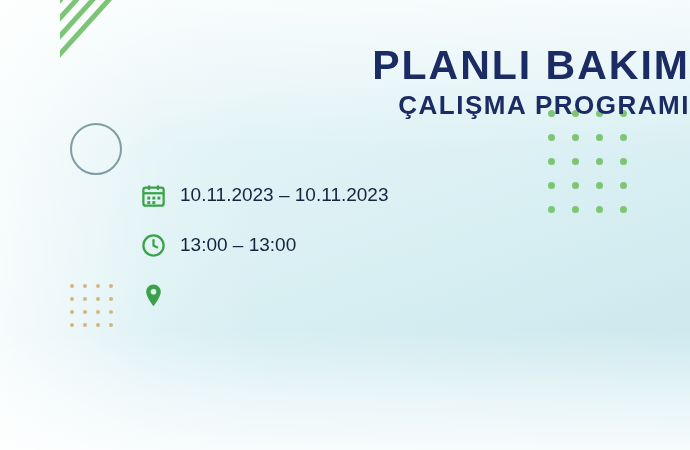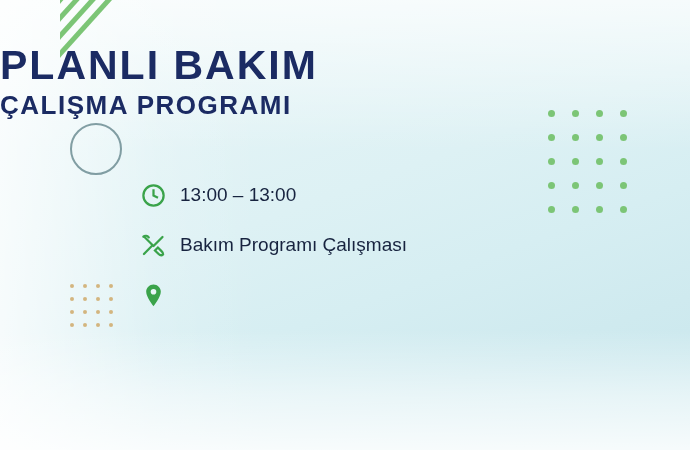--- a/index.html
+++ b/index.html
@@ -112,21 +112,21 @@
     background: #cfa96a;
     opacity: .85;
   }
 
   
   .title-wrap {
     position: absolute;
     left: 0;
     right: 0;
     top: 44px;
-    text-align: left;
+    text-align: right;
   }
   .title-1 {
     font-size: 41px;
     font-weight: bold;
     letter-spacing: 2px;
     color: #1b2b63;
     line-height: 1.05;
   }
   .title-2 {
     margin-top: 4px;
@@ -233,43 +233,47 @@
       <div class="d"></div>
   </div>
 
   <div class="title-wrap">
     <div class="title-1">PLANLI BAKIM</div>
     <div class="title-2">ÇALIŞMA PROGRAMI</div>
   </div>
 
   <div class="info-list">
 
+    <div class="info-row row-date">
+      <span class="ico">
+        <svg width="27" height="27" viewBox="0 0 24 24" fill="none" stroke="#3aa34a" stroke-width="2">
+          <rect x="3" y="5" width="18" height="16" rx="2"></rect>
+          <line x1="3" y1="10" x2="21" y2="10"></line>
+          <line x1="8" y1="3" x2="8" y2="7"></line>
+          <line x1="16" y1="3" x2="16" y2="7"></line>
+          <rect x="6.5" y="13" width="2.6" height="2.6" fill="#3aa34a" stroke="none"></rect>
+          <rect x="11" y="13" width="2.6" height="2.6" fill="#3aa34a" stroke="none"></rect>
+          <rect x="15.5" y="13" width="2.6" height="2.6" fill="#3aa34a" stroke="none"></rect>
+          <rect x="6.5" y="17" width="2.6" height="2.6" fill="#3aa34a" stroke="none"></rect>
+          <rect x="11" y="17" width="2.6" height="2.6" fill="#3aa34a" stroke="none"></rect>
+        </svg>
+      </span>
+      <span class="txt">10.11.2023 – 10.11.2023</span>
+    </div>
 
     <div class="info-row row-time">
       <span class="ico">
         <svg width="27" height="27" viewBox="0 0 24 24" fill="none" stroke="#3aa34a" stroke-width="2">
           <circle cx="12" cy="12" r="9"></circle>
           <polyline points="12,6.5 12,12 16,14"></polyline>
         </svg>
       </span>
       <span class="txt">13:00 – 13:00</span>
     </div>
 
-    <div class="info-row row-work">
-      <span class="ico">
-        <svg width="27" height="27" viewBox="0 0 24 24" fill="none" stroke="#3aa34a" stroke-width="2" stroke-linecap="round">
-          <path d="M4 4.5l7.5 7.5"></path>
-          <path d="M20 4.5l-8 8"></path>
-          <path d="M3.5 19.5l7-7"></path>
-          <path d="M20.5 20c-1.2 1.2-3 .6-4.2-.6l-3-3 2.6-2.6 3 3c1.2 1.2 1.8 2 1.6 3.2z"></path>
-          <path d="M3 4.2c1.4-1.2 3.6-.8 4.8.6"></path>
-        </svg>
-      </span>
-      <span class="txt">Bakım Programı Çalışması</span>
-    </div>
 
     <div class="info-row row-loc">
       <span class="ico">
         <svg width="27" height="27" viewBox="0 0 24 24">
           <path d="M12 2.2c-3.6 0-6.5 2.9-6.5 6.5 0 4.8 6.5 12.8 6.5 12.8s6.5-8 6.5-12.8c0-3.6-2.9-6.5-6.5-6.5z" fill="#3aa34a"></path>
           <circle cx="12" cy="8.7" r="2.5" fill="#e8f6f7"></circle>
         </svg>
       </span>
     </div>
 

